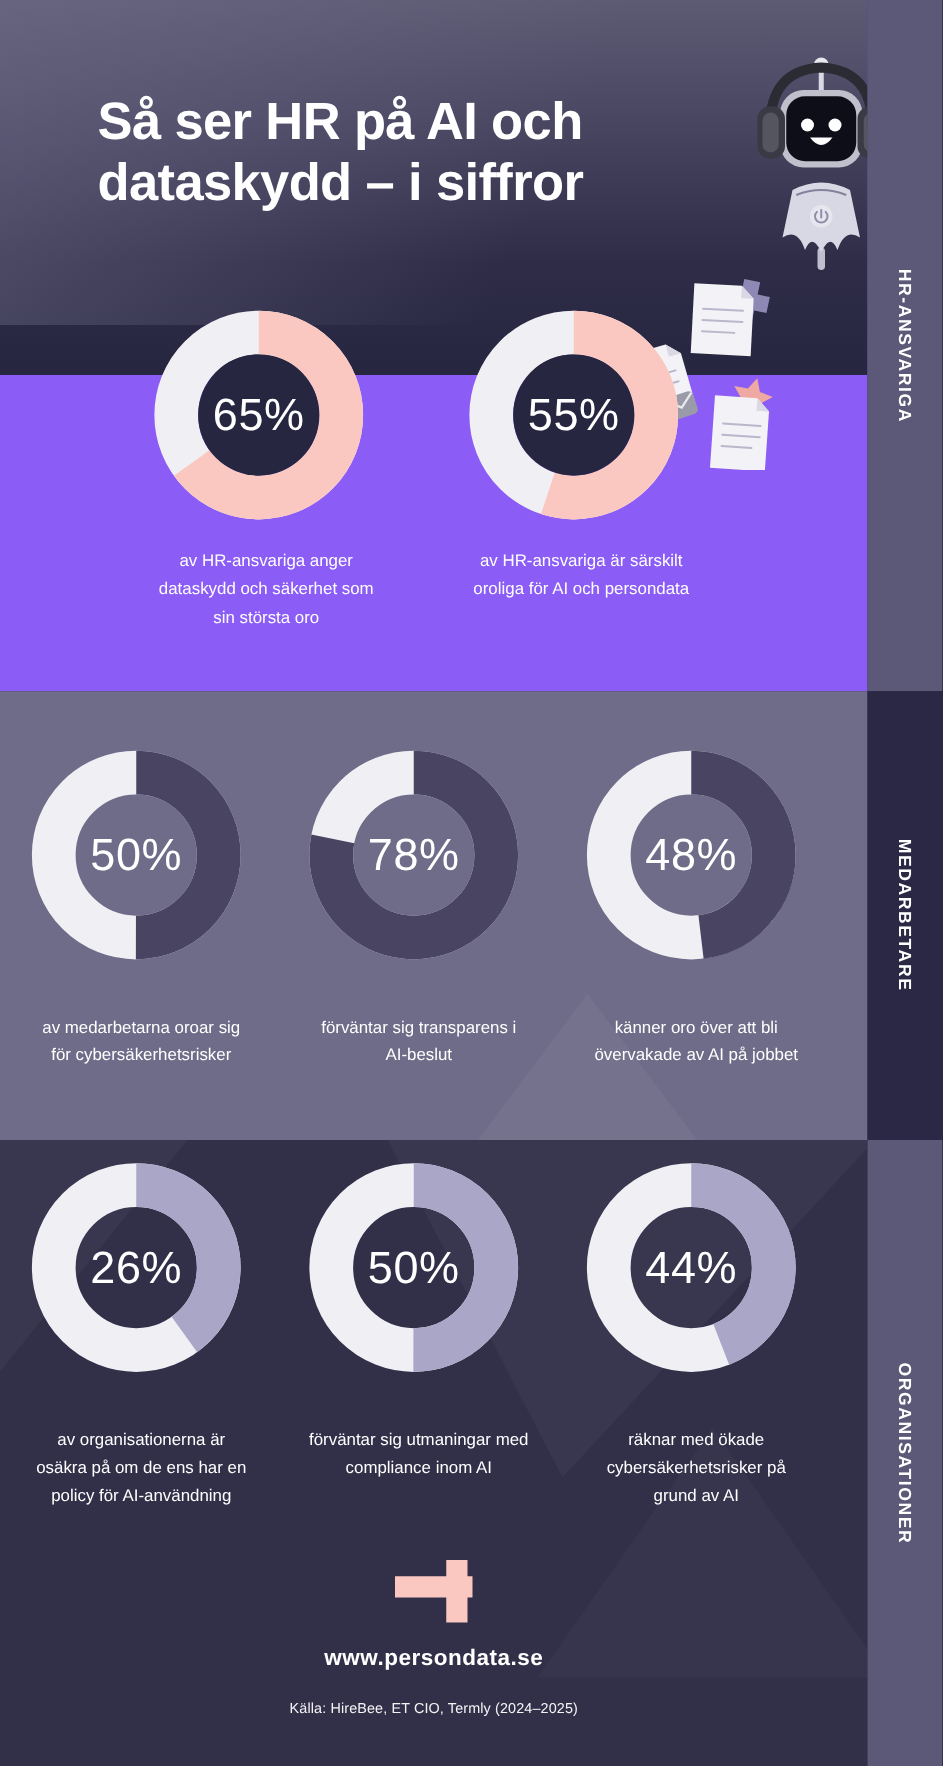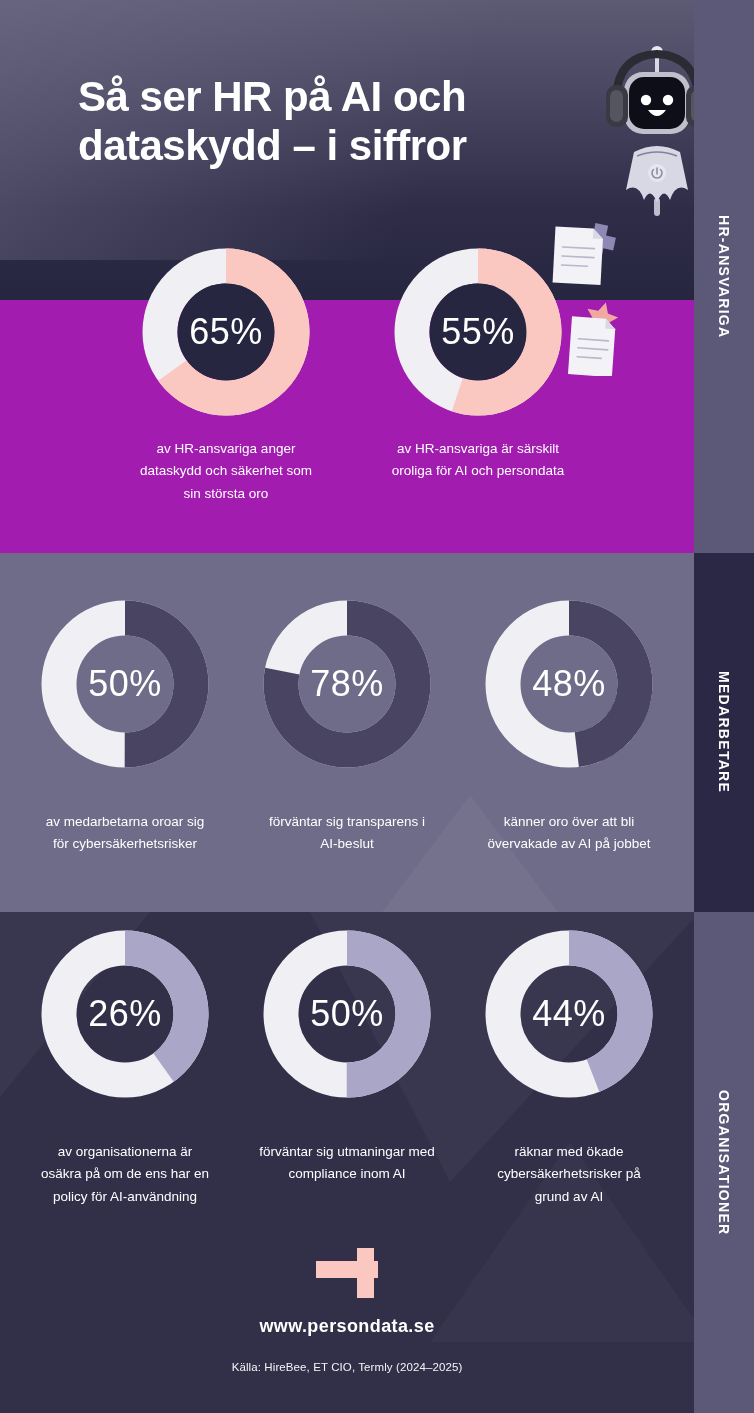--- a/index.html
+++ b/index.html
@@ -28,21 +28,21 @@
     letter-spacing:1.3px;
     color:#ffffff;
     white-space:nowrap;
   }
   .rail-1 { top:0;    height:553px;  background:#5C5878; }
   .rail-2 { top:553px; height:359px; background:#2A2845; }
   .rail-3 { top:912px; height:501px; background:#5C5878; }
 
   
   .section { position:absolute; left:0; width:694px; overflow:hidden; }
-  .sec1 { top:0;     height:553px; background:#a21caf; }
+  .sec1 { top:0;     height:553px; background:#8b5cf6; }
   .sec2 { top:553px; height:359px; background:#6E6C88; }
   .sec3 { top:912px; height:501px; background:#322F49; }
 
   .sec1-grad {
     position:absolute; left:0; top:0; width:694px; height:300px;
     background:linear-gradient(180deg,#5D5B74 0%, #46445f 35%, #2e2c47 70%, #272640 100%);
   }
   .sec1-grad2 {
     position:absolute; left:0; top:0; width:694px; height:260px;
     background:linear-gradient(115deg, rgba(110,108,136,.55) 0%, rgba(110,108,136,.0) 62%);
@@ -66,21 +66,21 @@
 
   
   .docs { position:absolute; left:484px; top:216px; width:146px; height:160px; }
 
   
   .stats { position:absolute; display:flex; justify-content:center; }
   .stats-1 { left:0; top:248px; width:694px; gap:46px; padding-left:10px; }
   .stats-2 { left:0; top:600px; width:694px; gap:22px; }
   .stats-3 { left:0; top:930px; width:694px; gap:22px; }
 
-  .stat { width:206px; display:flex; flex-direction:column; align-items:center; }
+  .stat { width:206px; display:flex; flex-direction:column; align-items:flex-start; }
   .stat-2, .stat-3 { width:200px;gap:23px; }
 
   .donut { position:relative; width:168px; height:168px; }
   .donut svg { display:block; width:168px; height:168px; transform:rotate(-90deg); }
   .donut .val {
     position:absolute; inset:0;
     display:flex; align-items:center; justify-content:center;
     font-size:36px; font-weight:400; color:#ffffff; letter-spacing:0.5px;
   }
 

